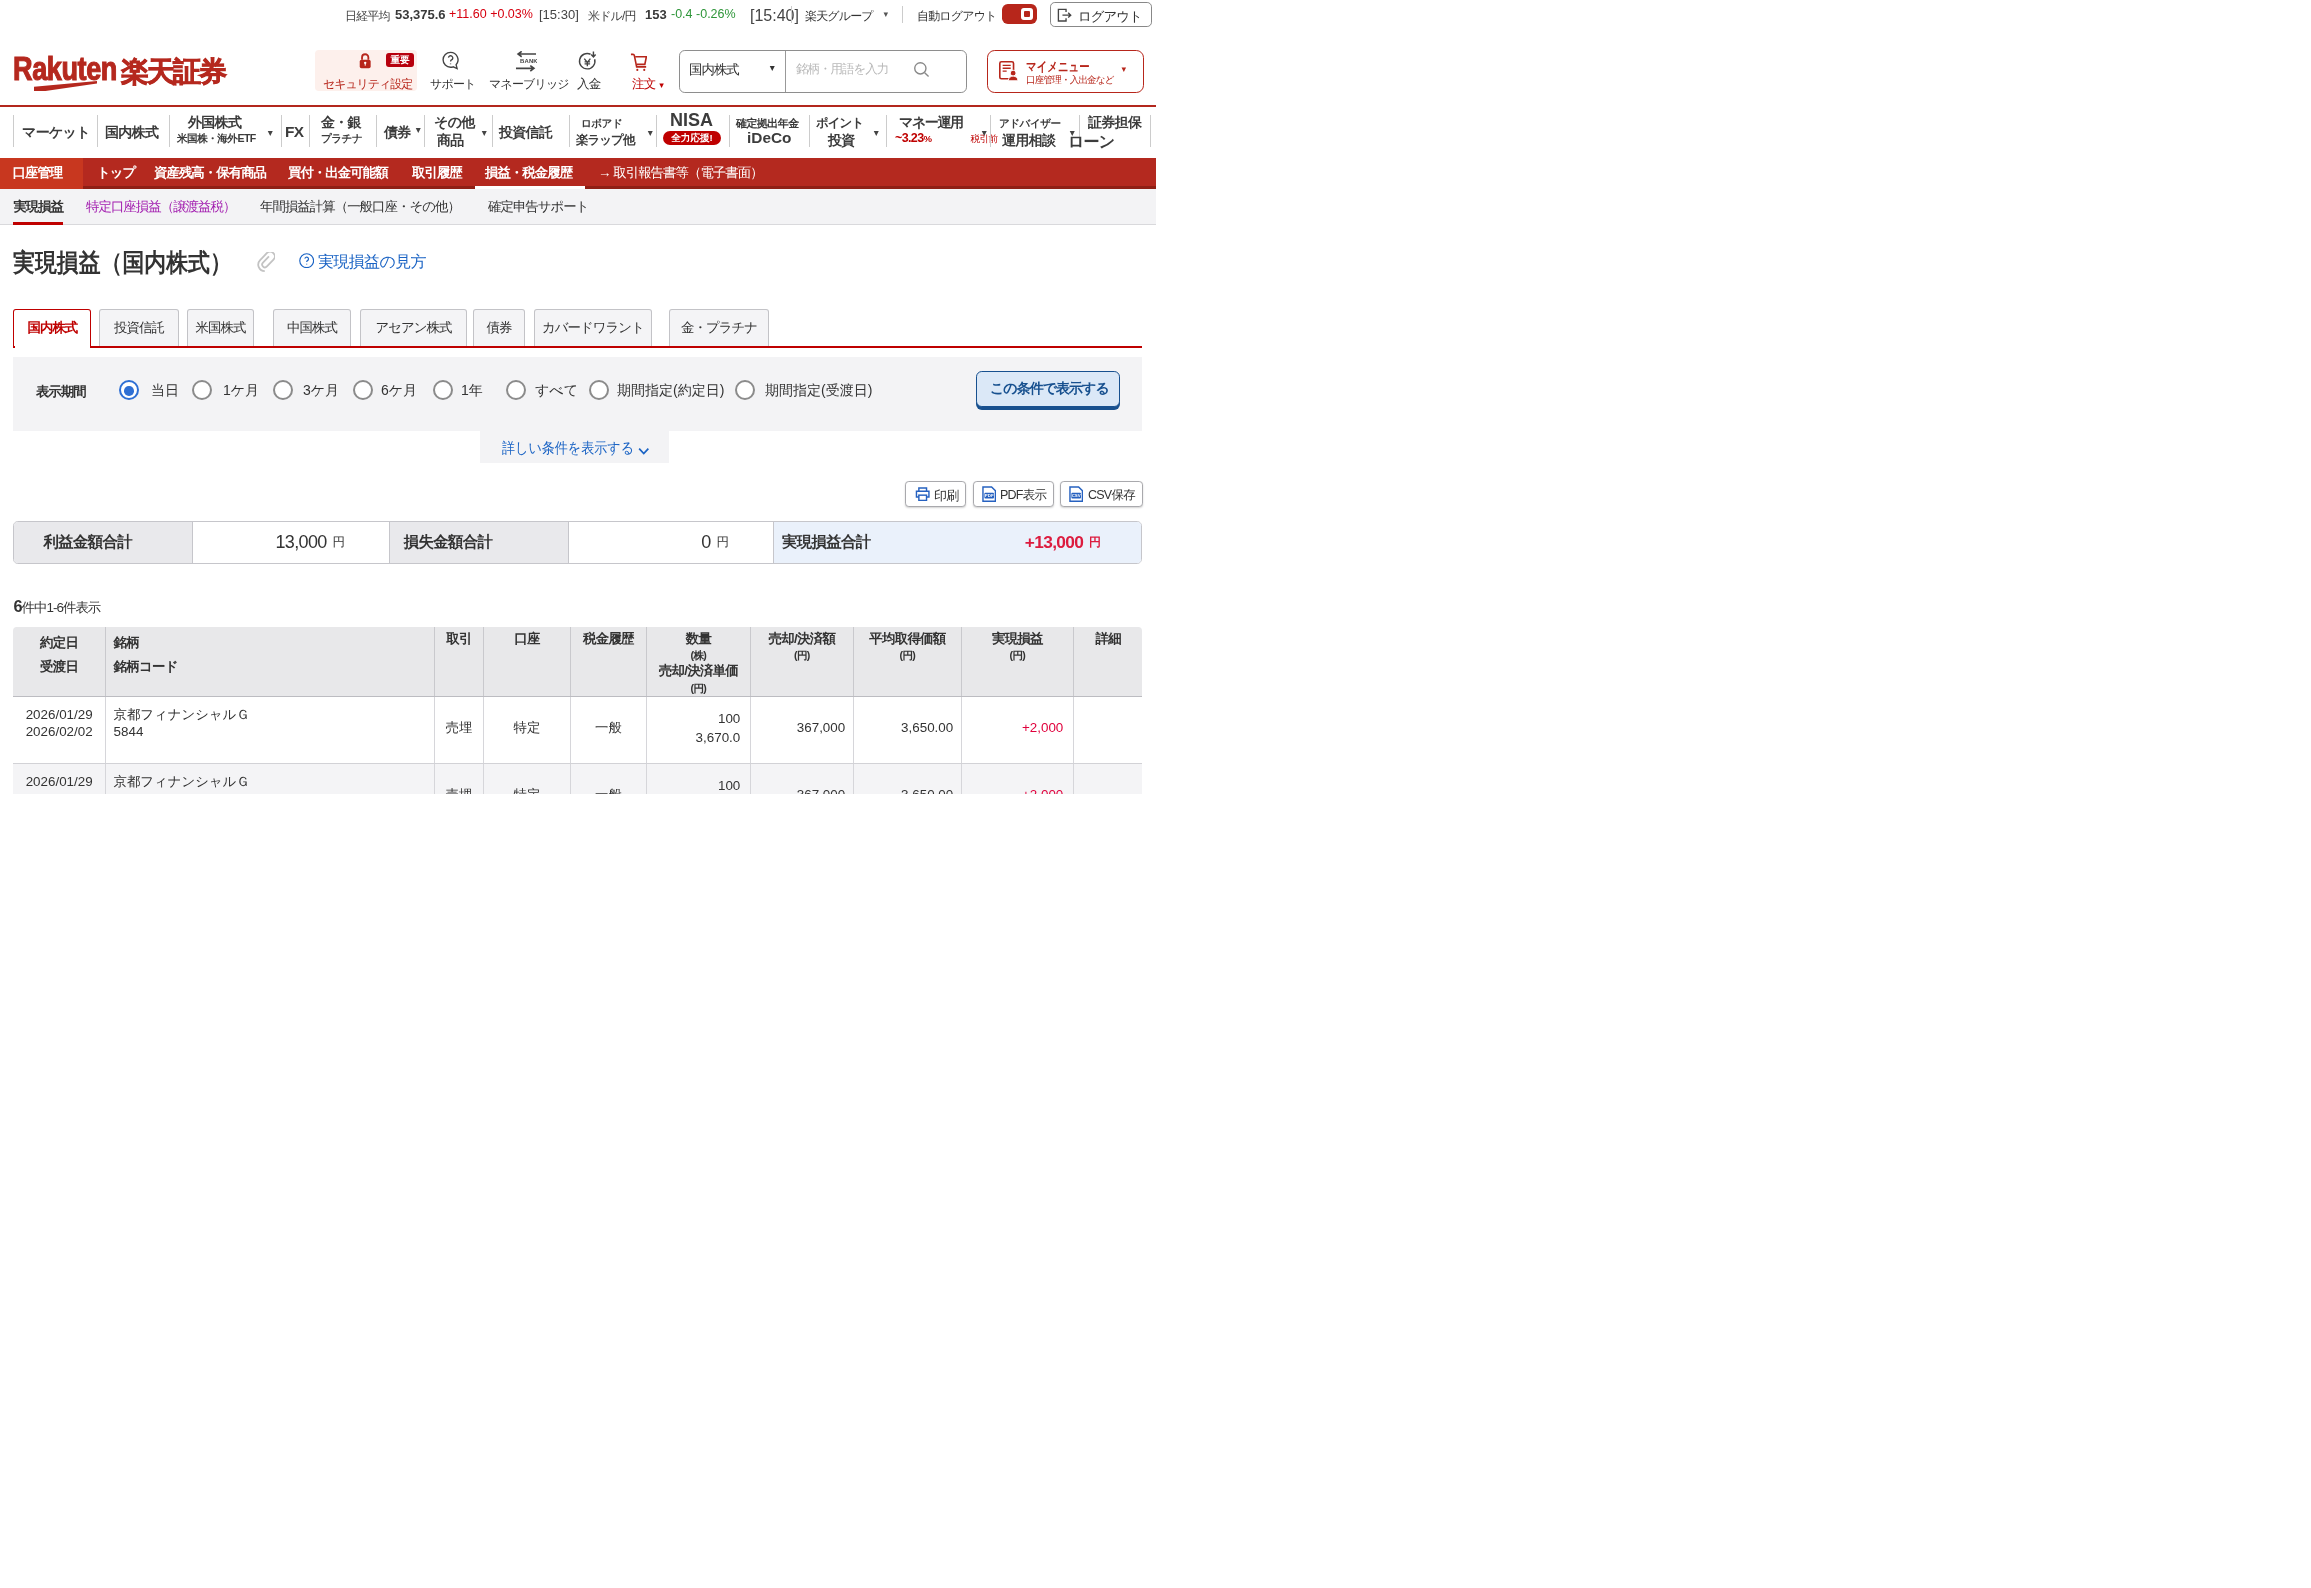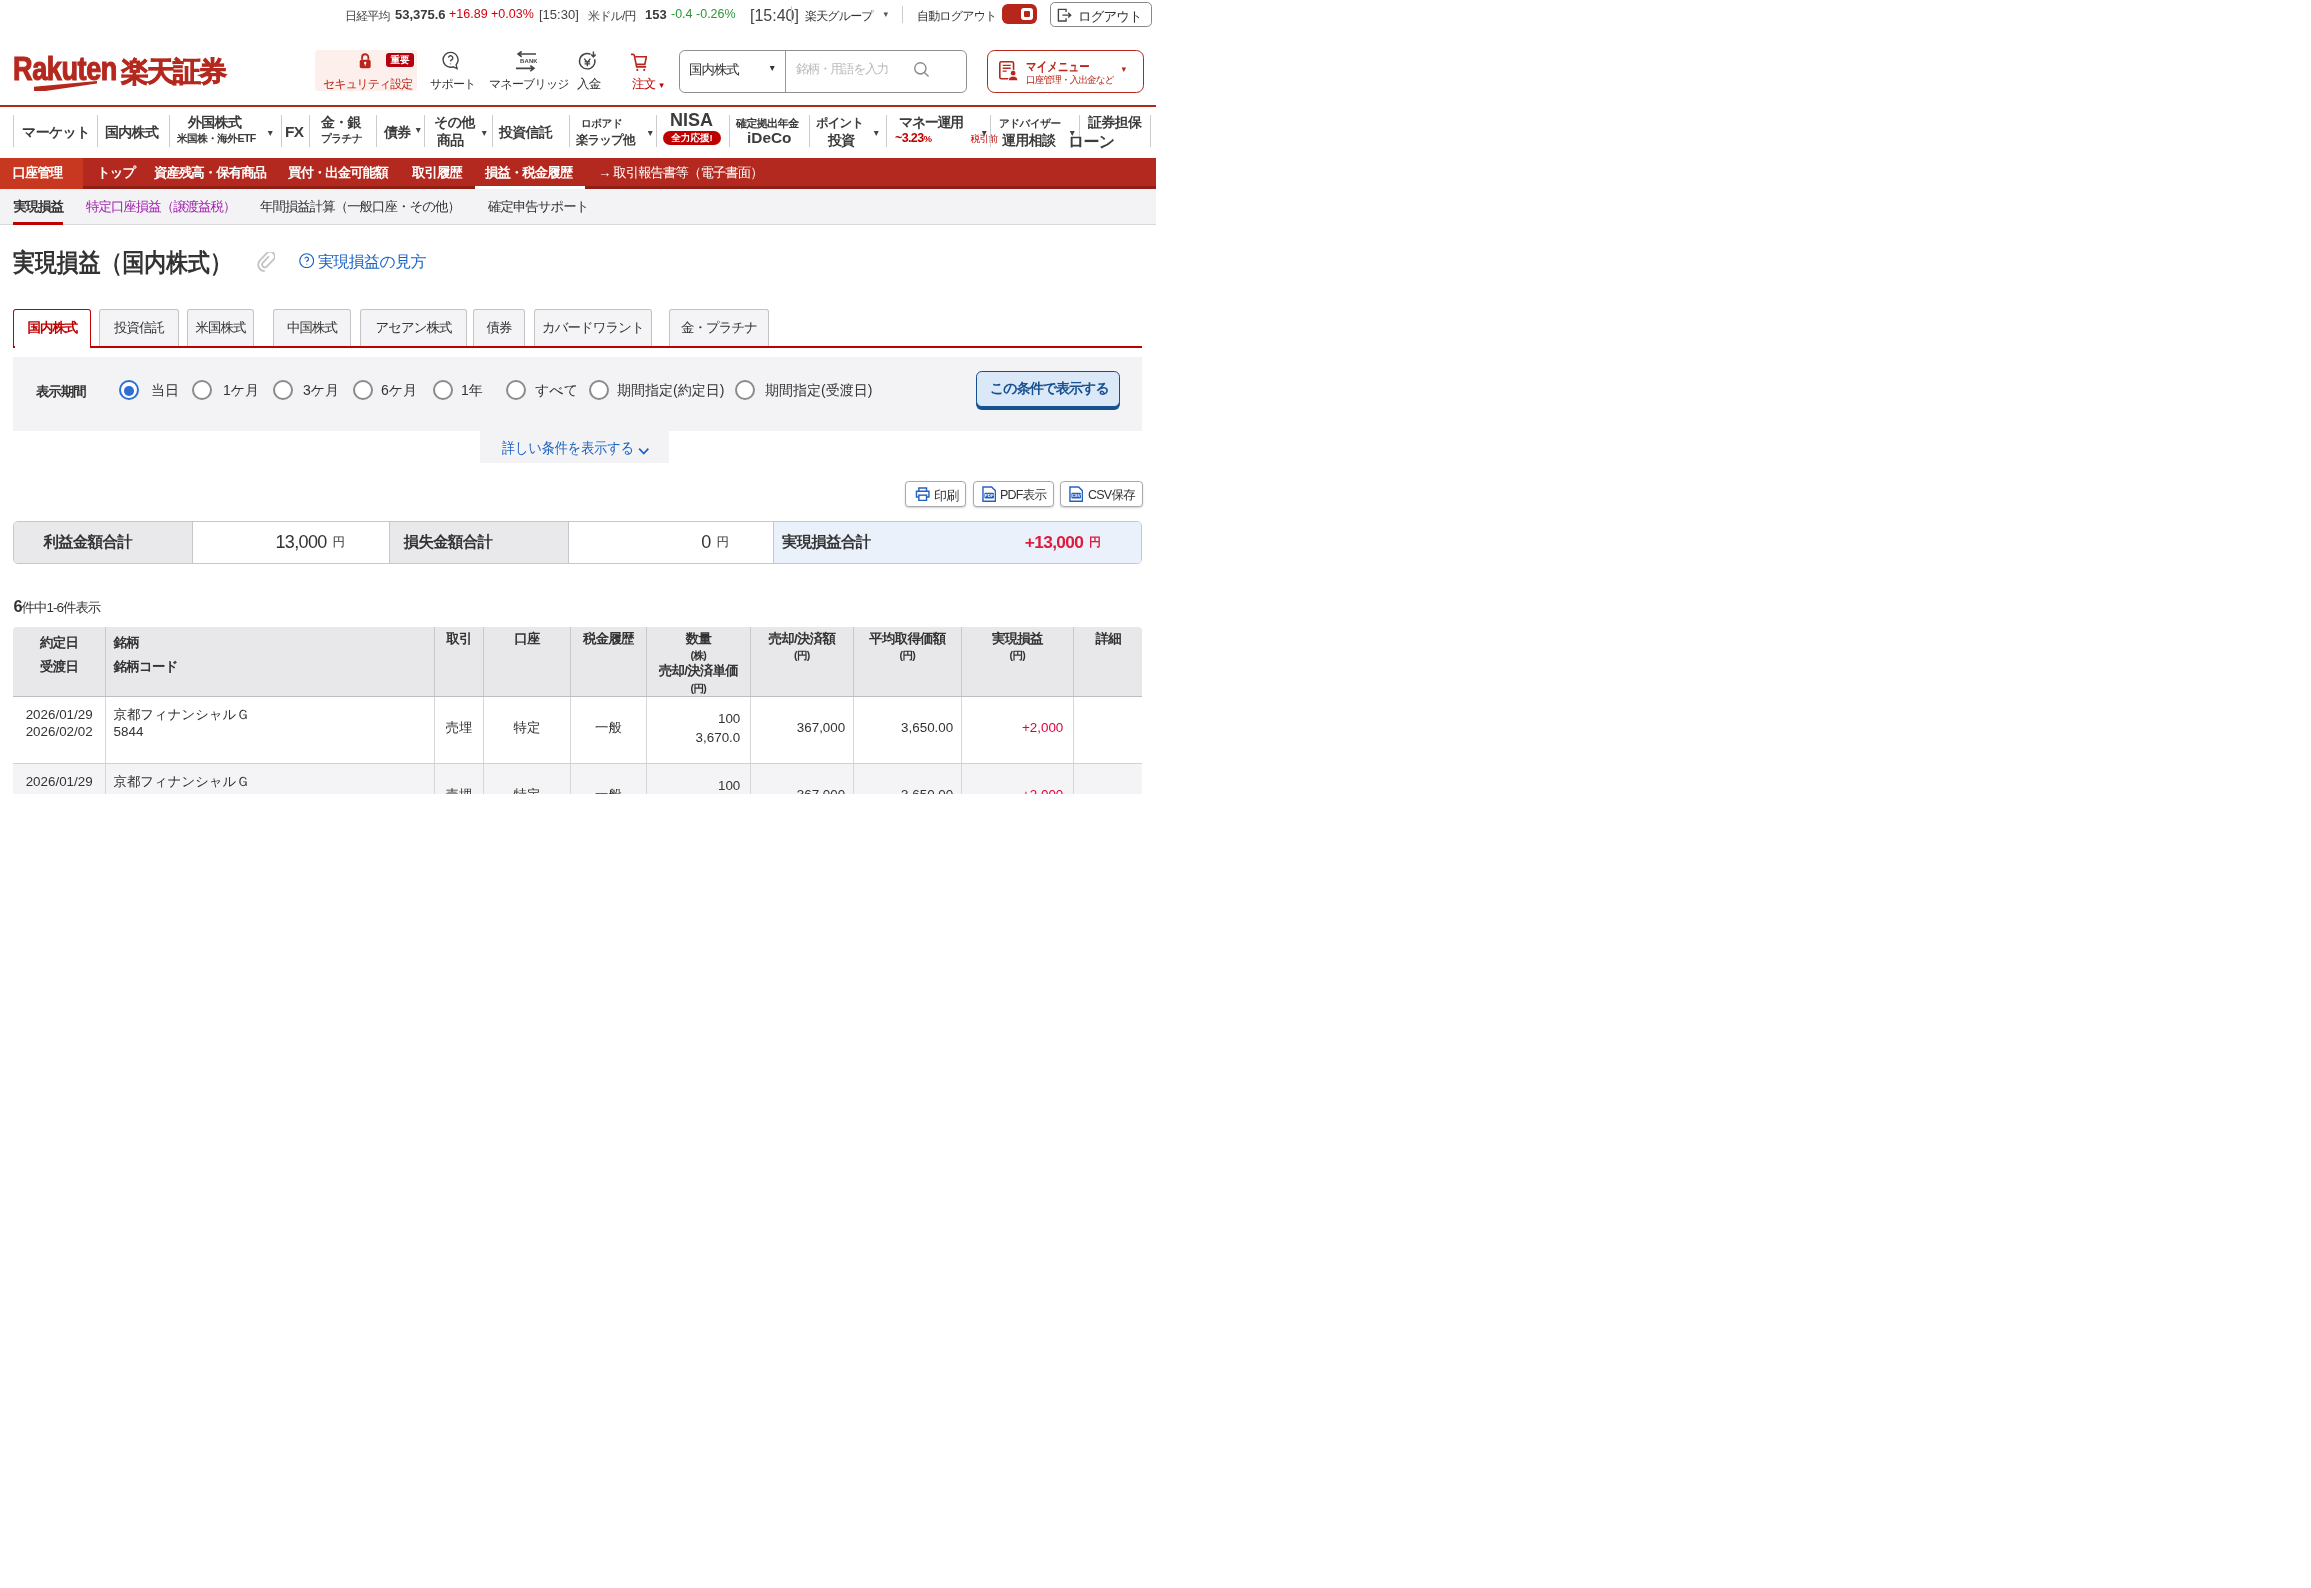--- a/index.html
+++ b/index.html
@@ -11,21 +11,21 @@
 .nav2{font-size:13.4px;font-weight:bold;color:#fff;letter-spacing:-0.07em;}
 .b{font-weight:bold;}
 table{border-collapse:collapse;}
 </style>
 </head>
 <body>
 <div id="page">
 
 <div class="abs plt" style="left:345px;top:7.7px;font-size:12px;color:#444;">日経平均</div>
 <div class="abs b" style="left:395px;top:6.7px;font-size:13px;color:#3a3a3a;">53,375.6</div>
-<div class="abs" style="left:449px;top:6.7px;font-size:12.5px;color:#d7000f;">+16.89 +0.03%</div>
+<div class="abs" style="left:449px;top:6.7px;font-size:12.5px;color:#d7000f;">+11.60 +0.03%</div>
 <div class="abs" style="left:539px;top:6.7px;font-size:13px;color:#444;">[15:30]</div>
 <div class="abs plt" style="left:588px;top:7.7px;font-size:12px;color:#444;">米ドル/円</div>
 <div class="abs b" style="left:645px;top:6.7px;font-size:13px;color:#3a3a3a;">153</div>
 <div class="abs" style="left:671px;top:6.7px;font-size:12.5px;color:#2e9539;">-0.4 -0.26%</div>
 <div class="abs" style="left:742px;top:6.7px;font-size:16px;color:#444;margin-left:8px;">[15:40]</div>
 <div class="abs" style="left:791px;top:5.8px;width:1px;height:17.3px;background:#ccc;"></div>
 <div class="abs plt" style="left:805px;top:7.7px;font-size:12px;color:#333;">楽天グループ</div>
 <div class="abs" style="left:882px;top:9.6px;font-size:7.7px;color:#555;">▼</div>
 <div class="abs" style="left:902px;top:5.8px;width:1px;height:17.3px;background:#ccc;"></div>
 <div class="abs plt" style="left:917px;top:7.7px;font-size:12px;color:#333;">自動ログアウト</div>

